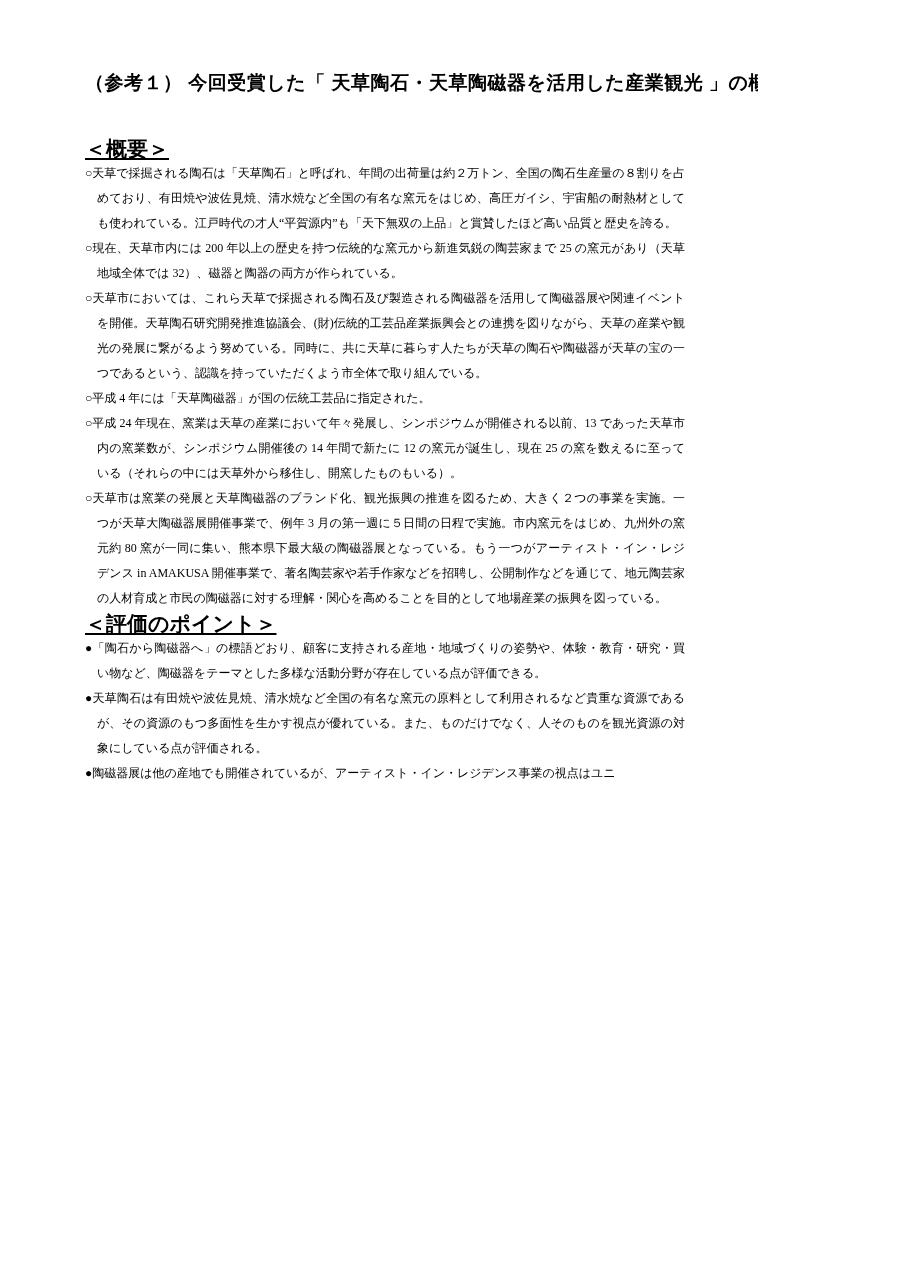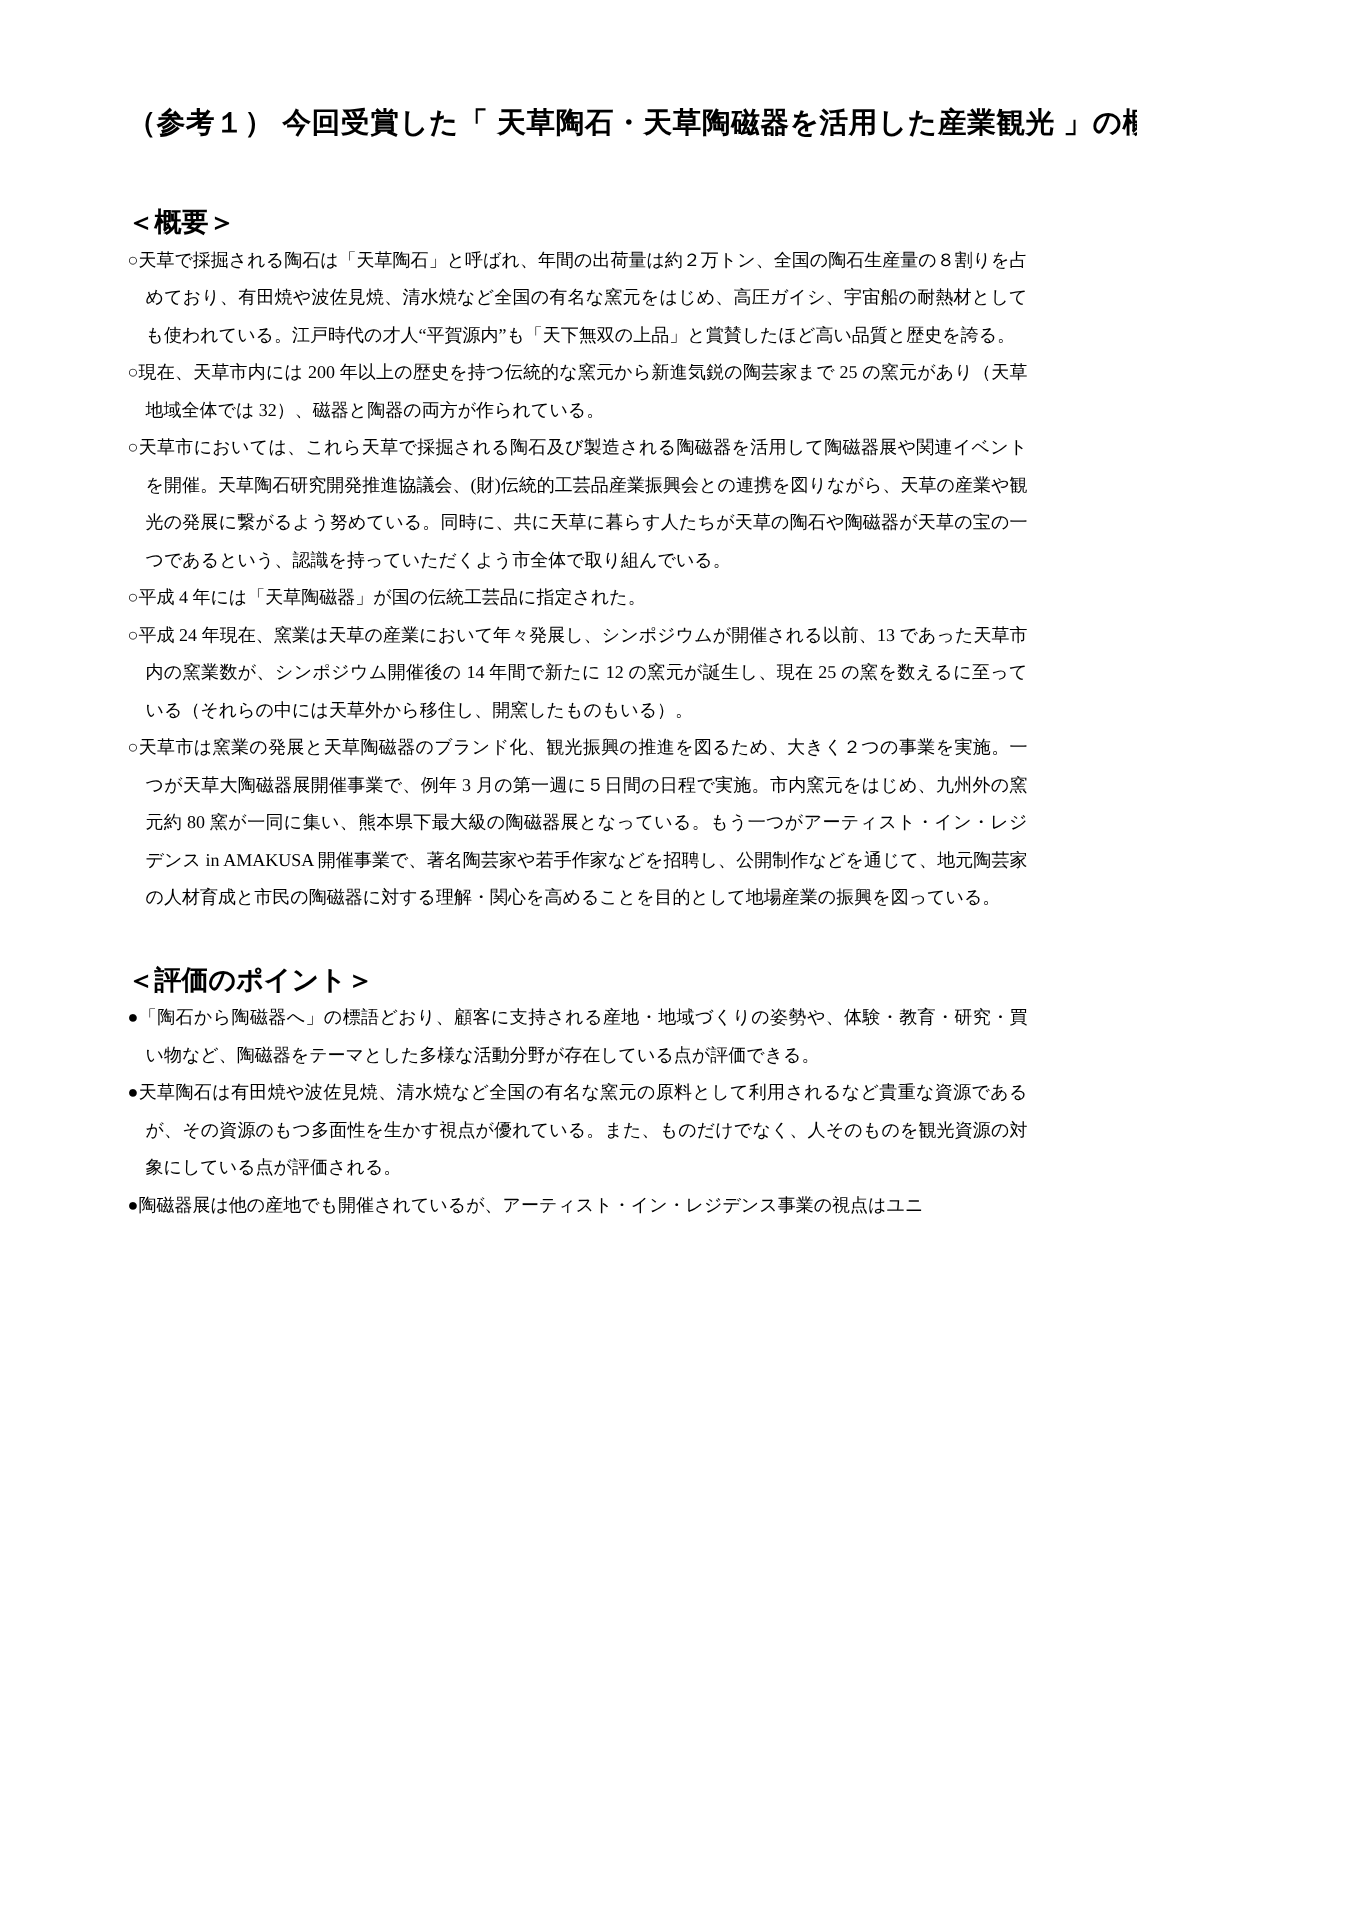--- a/index.html
+++ b/index.html
@@ -22,26 +22,26 @@
     font-weight: bold;
     font-size: 19px;
     line-height: 26px;
     letter-spacing: 0.5px;
     margin: 0 0 40px 0;
     white-space: nowrap;
   }
   .section-heading {
     font-family: "Liberation Sans", "DejaVu Sans", sans-serif;
     font-weight: bold;
-    font-size: 18px;
+    font-size: 21px;
     line-height: 25px;
     margin: 0;
+    text-decoration: underline;
   }
   .section-heading.eval {
-    margin-top: 30px;
   }
   .bullet {
     font-family: "Liberation Serif", "DejaVu Serif", serif;
     font-size: 12px;
     line-height: 25px;
     margin: 0;
     text-align: justify;
     text-justify: inter-ideograph;
     padding-left: 1em;
     text-indent: -1em;

